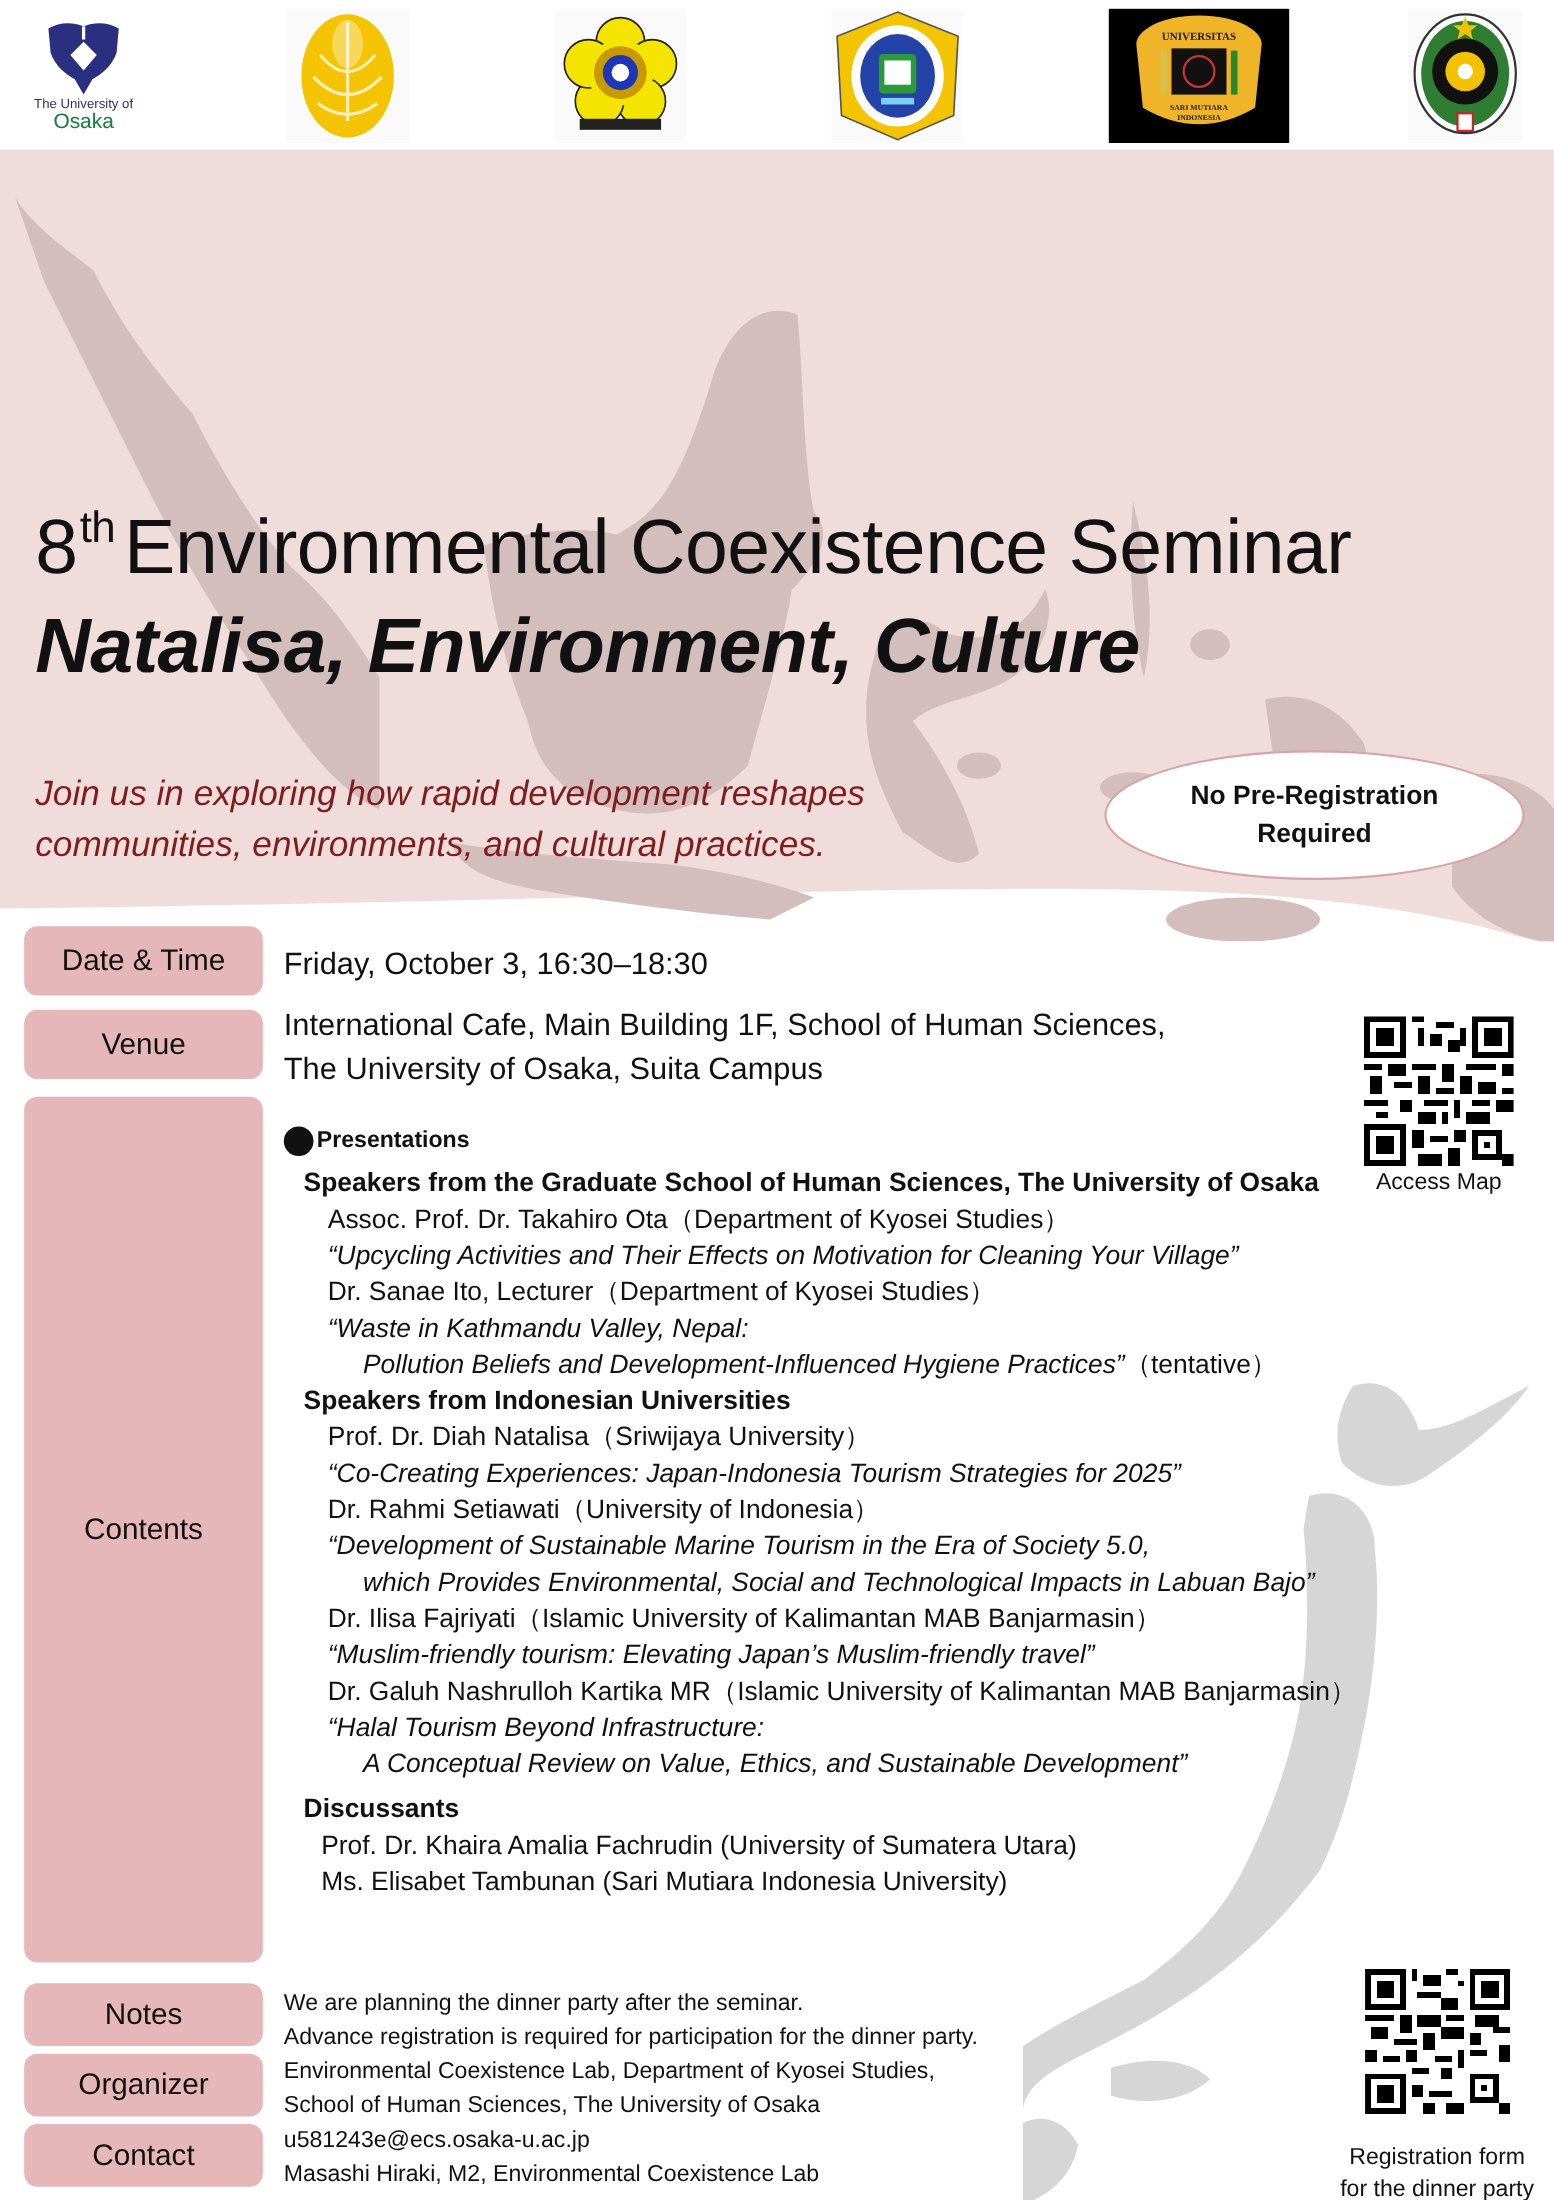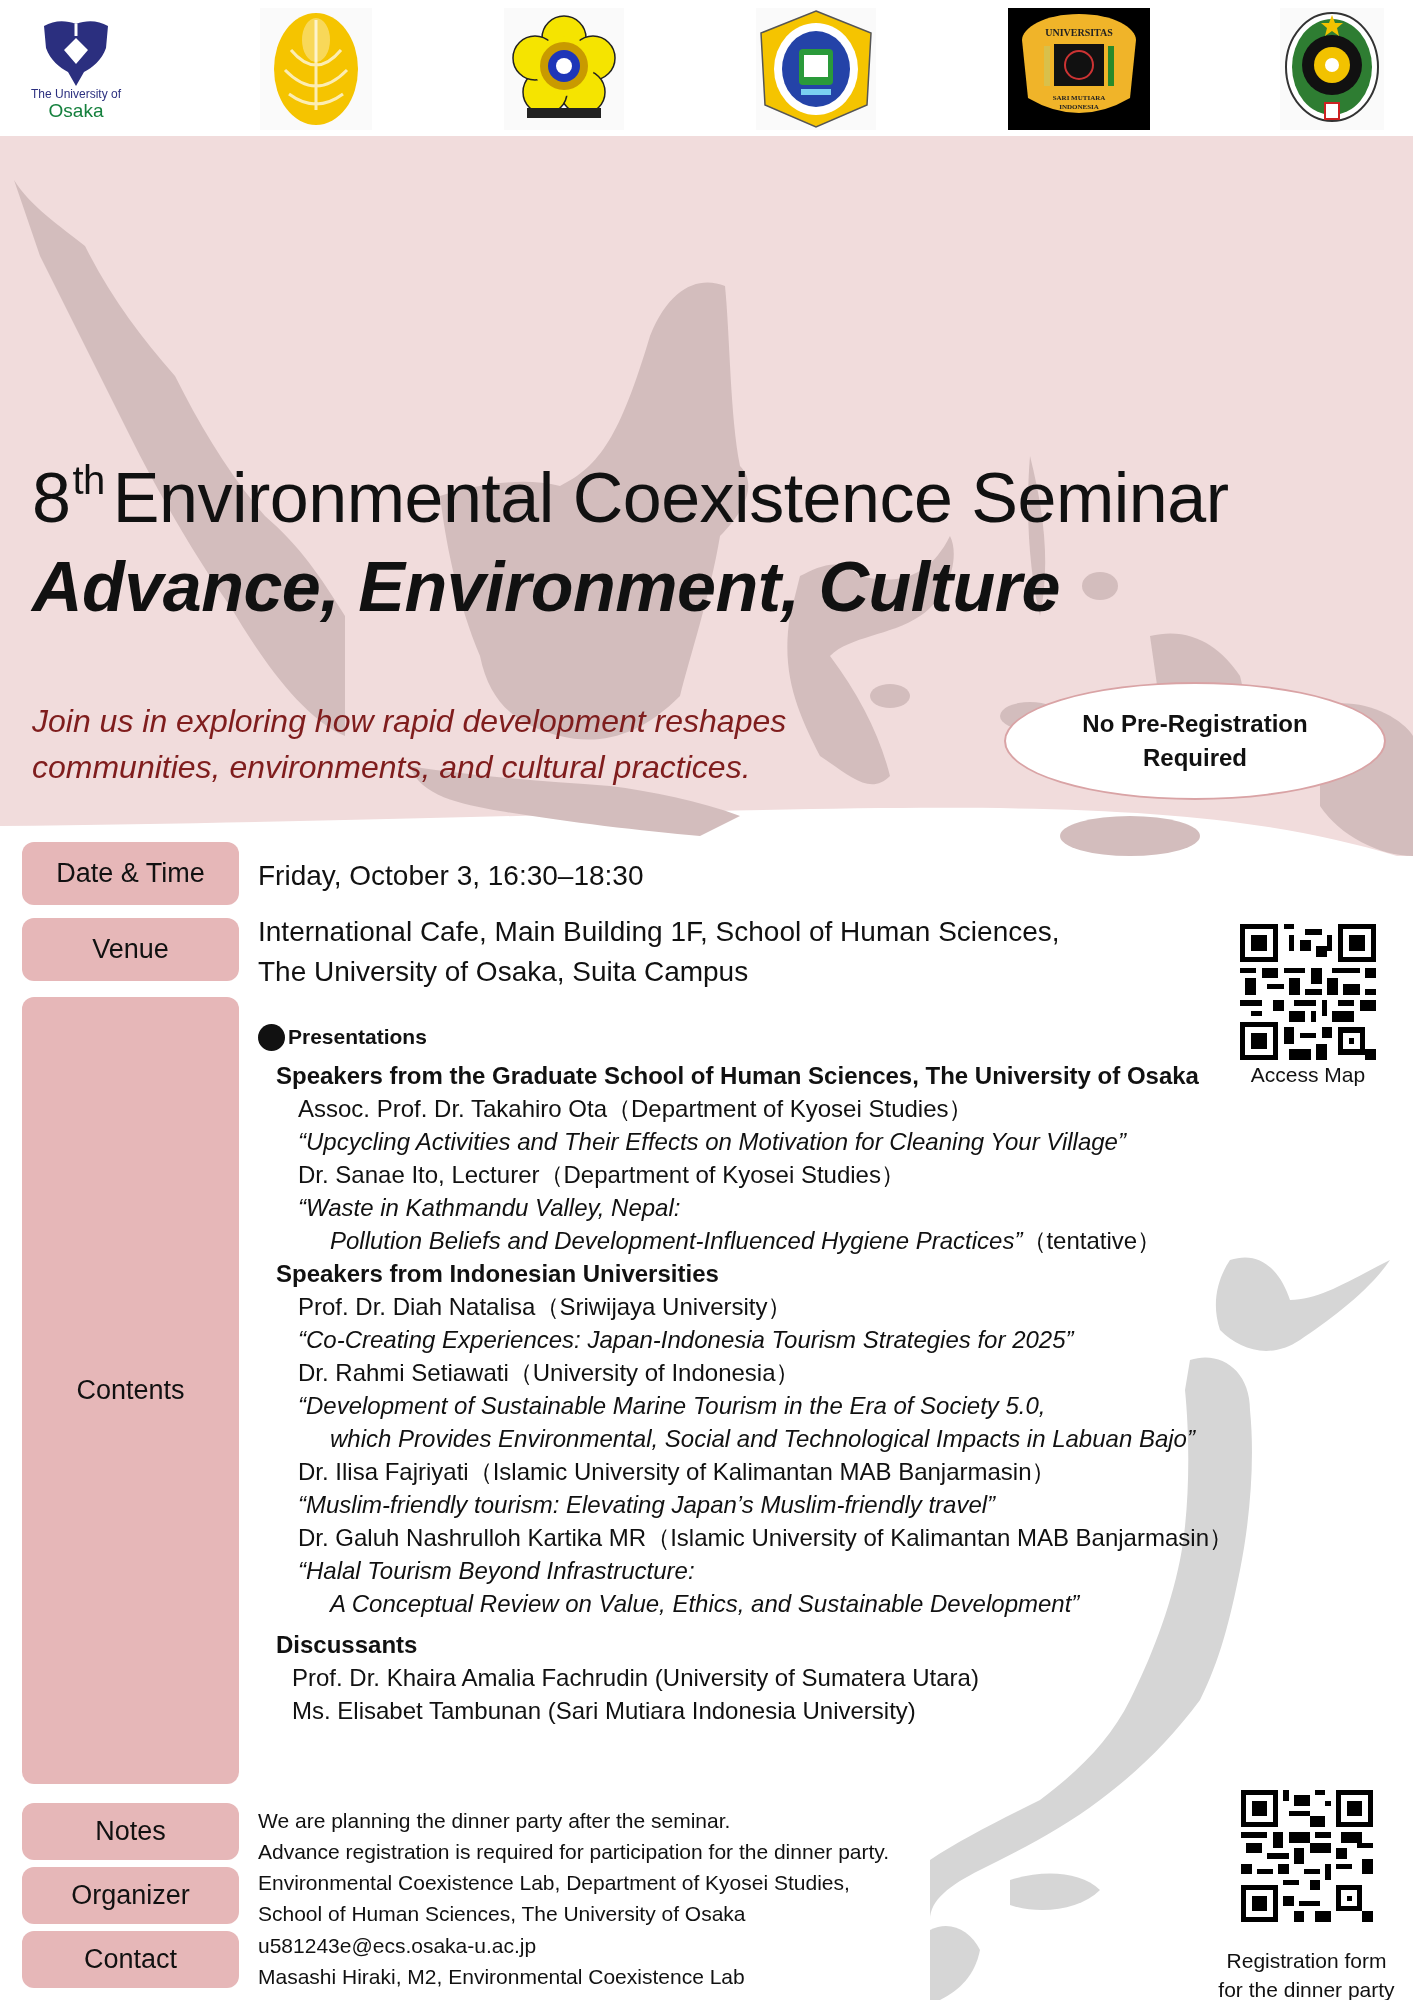--- a/index.html
+++ b/index.html
@@ -84,21 +84,21 @@
     <svg width="118" height="120" viewBox="0 0 118 120">
       <path d="M59 2 L114 24 L110 96 L59 118 L8 96 L4 24 Z" fill="#f5c400" stroke="#555" stroke-width="1.5"></path>
       <ellipse cx="59" cy="60" rx="42" ry="46" fill="#fff"></ellipse>
       <ellipse cx="59" cy="60" rx="34" ry="38" fill="#2443a8"></ellipse>
       <rect x="42" y="40" width="34" height="36" rx="4" fill="#2a9a3a"></rect>
       <rect x="47" y="46" width="24" height="22" fill="#fff"></rect>
       <rect x="44" y="80" width="30" height="6" fill="#7ad0f0"></rect>
     </svg>
   </div>
 
-  <div class="logo" style="left:1008px;width:142px;background:#000;">
+  <div class="logo" style="left:1008px;width:164px;background:#000;">
     <svg width="130" height="118" viewBox="0 0 130 118">
       <path d="M65 4 C100 4 122 18 122 30 L116 88 Q65 118 14 88 L8 30 C8 18 30 4 65 4 Z" fill="#f0b429"></path>
       <text x="65" y="26" font-size="10" text-anchor="middle" font-family="Liberation Serif, serif" font-weight="bold" fill="#222">UNIVERSITAS</text>
       <rect x="40" y="34" width="50" height="42" fill="#111"></rect>
       <circle cx="65" cy="55" r="14" fill="none" stroke="#c33" stroke-width="2"></circle>
       <rect x="30" y="36" width="6" height="40" fill="#d9c04a"></rect>
       <rect x="94" y="36" width="6" height="40" fill="#2a8a2a"></rect>
       <text x="65" y="90" font-size="7" text-anchor="middle" font-family="Liberation Serif, serif" font-weight="bold" fill="#222">SARI MUTIARA</text>
       <text x="65" y="99" font-size="7" text-anchor="middle" font-family="Liberation Serif, serif" font-weight="bold" fill="#222">INDONESIA</text>
     </svg>
@@ -138,21 +138,21 @@
       <ellipse cx="890" cy="560" rx="20" ry="12"></ellipse>
       <ellipse cx="1100" cy="450" rx="18" ry="14"></ellipse>
     </g>
   </svg>
 
   <div class="title1">
     <span>8</span><sup>th</sup><span>Environmental Coexistence Seminar</span>
   </div>
 </div>
 
-<div class="title2">Advance, Environment, Culture</div>
+<div class="title2">Natalisa, Environment, Culture</div>
 <div class="tagline">
   <div>Join us in exploring how rapid development reshapes</div>
   <div>communities, environments, and cultural practices.</div>
 </div>
 <div class="badge">
   <div>No Pre-Registration</div>
   <div>Required</div>
 </div>
 
 <svg class="japan" viewBox="0 0 483 760">

